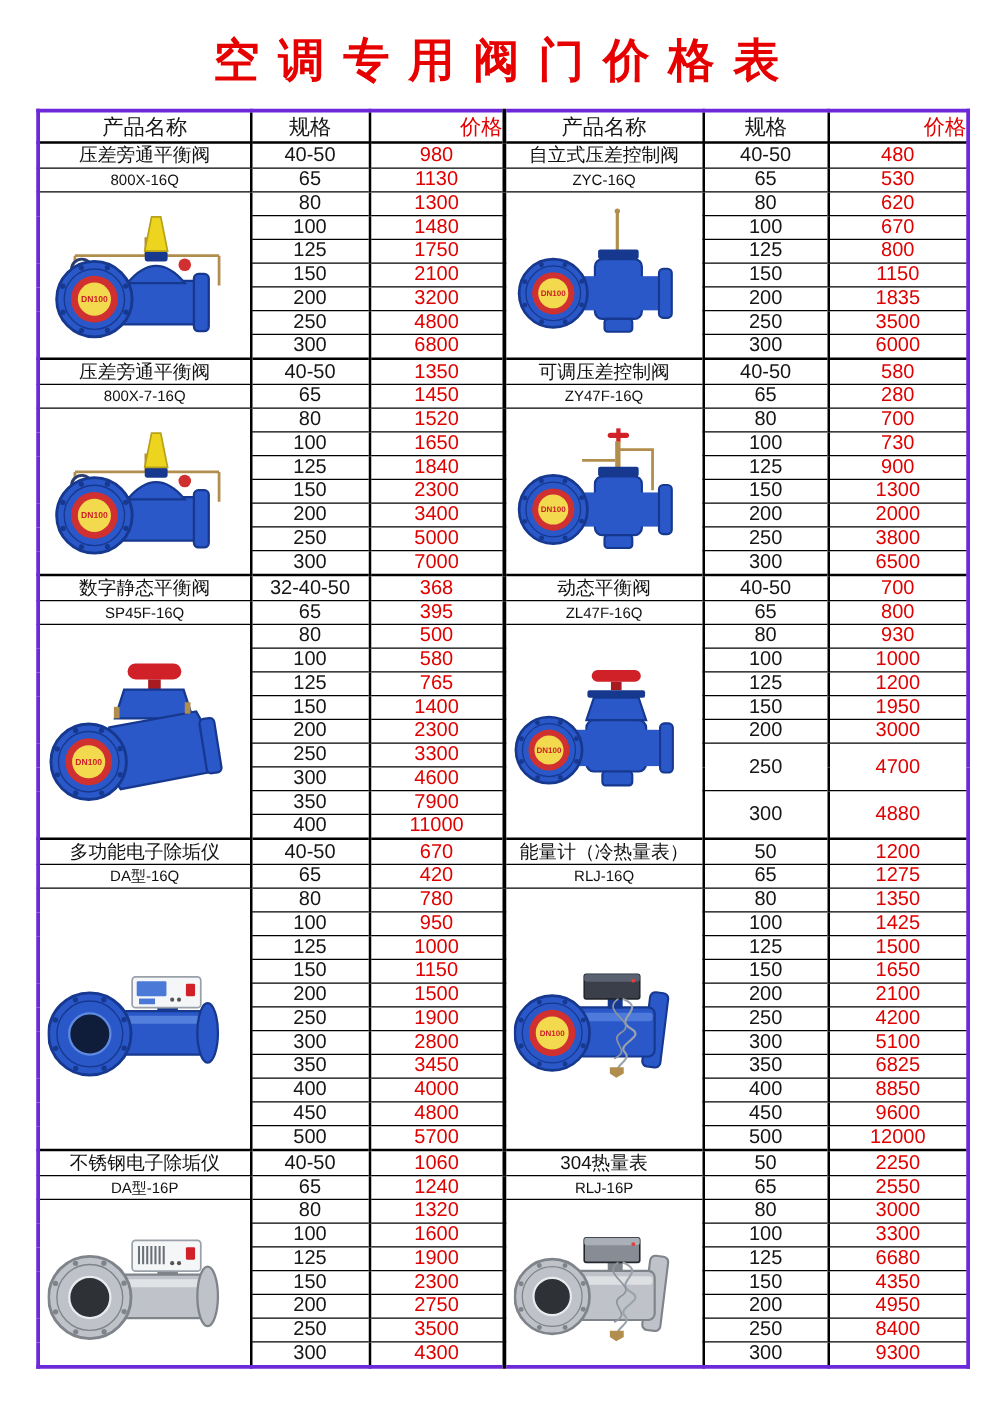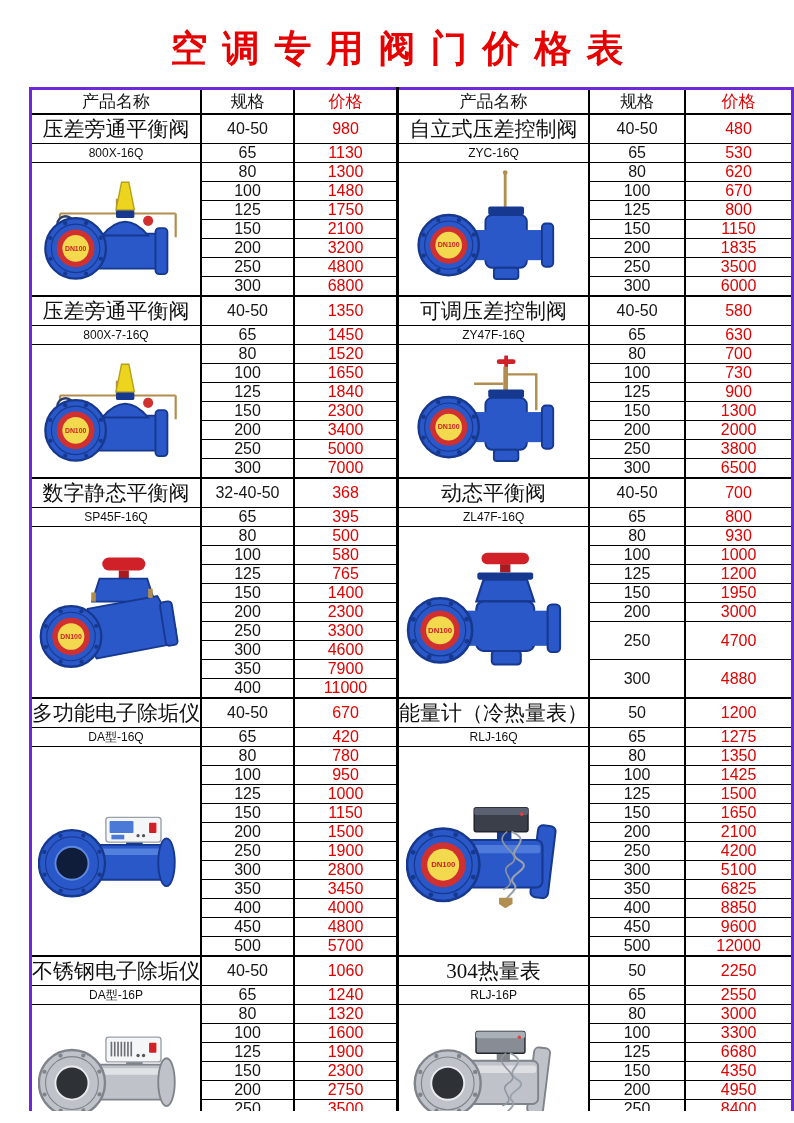--- a/index.html
+++ b/index.html
@@ -20,25 +20,25 @@
   }
   .price-table th,.price-table td{
     border:solid #000;border-width:1px 2px;
     padding:0;text-align:center;vertical-align:middle;
     overflow:hidden;white-space:nowrap;
   }
   .price-table thead th{
     height:22px;font-size:17px;font-weight:normal;color:#161616;
     border-bottom-width:2px;
   }
-  .price-table thead th.price-h{color:#e00000;}
+  .price-table thead th.price-h{color:#e00000;text-align:right;}
   .price-table tbody tr{height:18.6px;}
   td.spec{font-size:16px;color:#161616;}
   td.price{font-size:16px;color:#e00000;}
-  td.name{font-size:21px;color:#111;font-family:Liberation Serif, serif;}
+  td.name{font-size:15px;color:#111;}
   td.model{font-size:12px;color:#111;}
   tr.sec-top > td{border-top-width:2px;}
   td.mid{border-left-width:3px;}
   td.imgcell{padding:1px;}
   .imgwrap{display:flex;align-items:center;justify-content:center;width:100%;}
   .imgwrap svg{display:block;width:94%;height:100%;}
 </style>
 </head>
 <body>
 
@@ -184,21 +184,21 @@
           <td class="name mid">可调压差控制阀</td>
           <td class="spec">40-50</td>
           <td class="price">580</td>
         </tr>
         <tr>
           <td class="model">800X-7-16Q</td>
           <td class="spec">65</td>
           <td class="price">1450</td>
           <td class="model mid">ZY47F-16Q</td>
           <td class="spec">65</td>
-          <td class="price">630</td>
+          <td class="price">280</td>
         </tr>
         <tr>
           <td class="imgcell" rowspan="7">
             <div class="imgwrap" style="height: 126.2px;">
               <svg viewBox="0 0 170 134" preserveAspectRatio="xMidYMid meet">
                 <path d="M24,50 H150 M24,50 V70 M150,50 V76 M86,50 V34" stroke="#b28e4e" stroke-width="2.4" fill="none"></path>
                 <circle cx="30" cy="62" r="9" fill="#f5f7fa" stroke="#2c3e70" stroke-width="2.5"></circle>
                 <rect x="58" y="72" width="76" height="38" rx="7" fill="#2a58c8" stroke="#16388f" stroke-width="2"></rect>
                 <rect x="128" y="66" width="13" height="50" rx="4" fill="#2a58c8" stroke="#16388f" stroke-width="2"></rect>
                 <path d="M70,74 Q95,44 120,74 Z" fill="#2a58c8" stroke="#16388f" stroke-width="2"></path>

